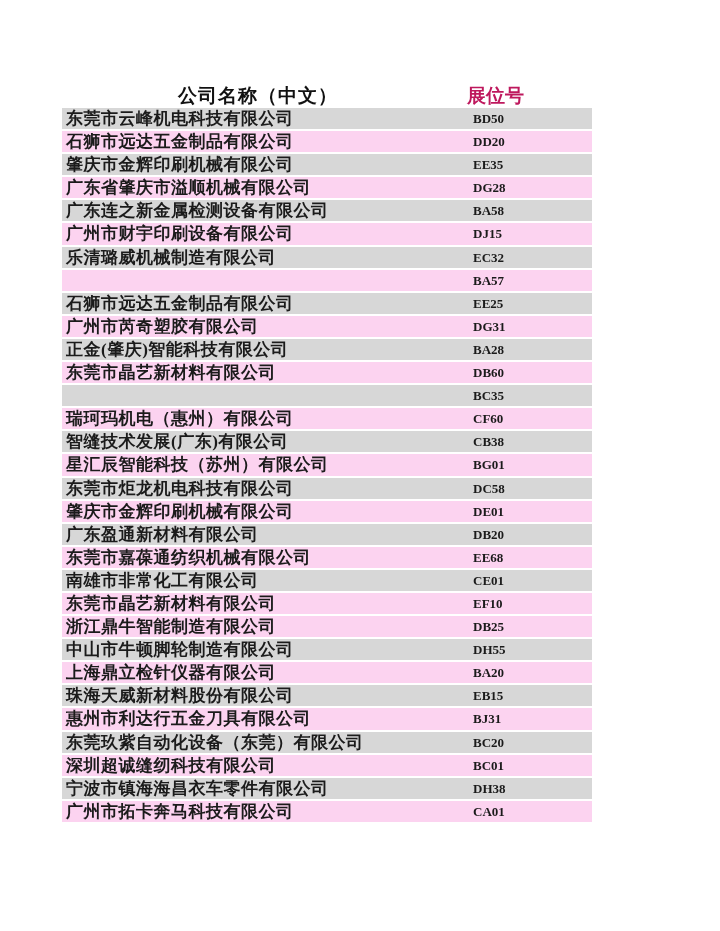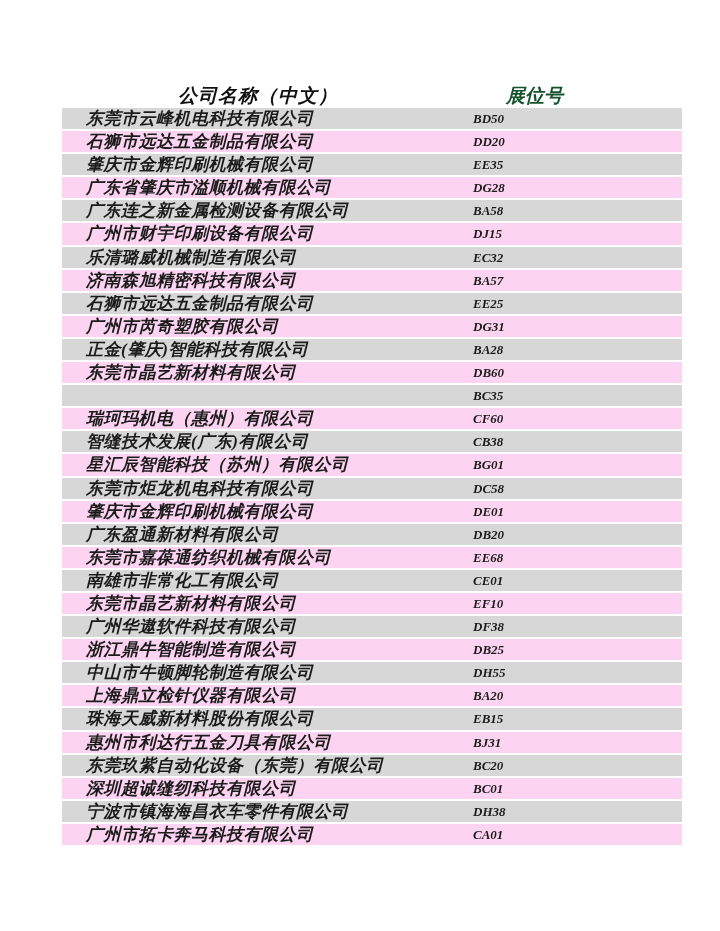--- a/index.html
+++ b/index.html
@@ -19,22 +19,21 @@
   .page {
     position: relative;
     width: 720px;
     height: 931px;
     background: #ffffff;
   }
   .table-wrap {
     position: absolute;
     left: 62px;
     top: 84px;
-    width: 620px;
-    font-style: italic;
+    width: 530px;
   }
   .table-header {
     position: relative;
     height: 23px;
     margin-bottom: 1px;
     background: #ffffff;
   }
   .th-company {
     position: absolute;
     left: 0;
@@ -43,25 +42,25 @@
     text-align: center;
     font-size: 19px;
     font-weight: bold;
     color: #111111;
     line-height: 23px;
     letter-spacing: 1px;
     white-space: nowrap;
   }
   .th-booth {
     position: absolute;
-    left: 444px;
+    left: 405px;
     top: 0;
     font-size: 19px;
     font-weight: bold;
-    color: #14532d;
+    color: #be185d;
     line-height: 23px;
     white-space: nowrap;
   }
   .table-body {
     position: relative;
   }
   .row {
     position: relative;
     height: 21.1px;
     margin-bottom: 2px;
@@ -71,21 +70,20 @@
   .cell-company {
     position: absolute;
     left: 4px;
     top: 0;
     font-size: 17px;
     font-weight: bold;
     color: var(--text-color);
     line-height: 21.1px;
     white-space: nowrap;
     letter-spacing: 0.5px;
-    margin-left: 20px;
   }
   .cell-booth {
     position: absolute;
     left: 411px;
     top: 0;
     font-size: 13px;
     font-weight: bold;
     color: var(--text-color);
     line-height: 21.1px;
     white-space: nowrap;
@@ -123,21 +121,20 @@
   </div>
         <div class="row pink">
     <div class="cell-company">广州市财宇印刷设备有限公司</div>
     <div class="cell-booth">DJ15</div>
   </div>
         <div class="row gray">
     <div class="cell-company">乐清璐威机械制造有限公司</div>
     <div class="cell-booth">EC32</div>
   </div>
         <div class="row pink">
-    <div class="cell-company">济南森旭精密科技有限公司</div>
     <div class="cell-booth">BA57</div>
   </div>
         <div class="row gray">
     <div class="cell-company">石狮市远达五金制品有限公司</div>
     <div class="cell-booth">EE25</div>
   </div>
         <div class="row pink">
     <div class="cell-company">广州市芮奇塑胶有限公司</div>
     <div class="cell-booth">DG31</div>
   </div>
@@ -180,24 +177,20 @@
     <div class="cell-company">东莞市嘉葆通纺织机械有限公司</div>
     <div class="cell-booth">EE68</div>
   </div>
         <div class="row gray">
     <div class="cell-company">南雄市非常化工有限公司</div>
     <div class="cell-booth">CE01</div>
   </div>
         <div class="row pink">
     <div class="cell-company">东莞市晶艺新材料有限公司</div>
     <div class="cell-booth">EF10</div>
-  </div>
-        <div class="row gray">
-    <div class="cell-company">广州华遨软件科技有限公司</div>
-    <div class="cell-booth">DF38</div>
   </div>
         <div class="row pink">
     <div class="cell-company">浙江鼎牛智能制造有限公司</div>
     <div class="cell-booth">DB25</div>
   </div>
         <div class="row gray">
     <div class="cell-company">中山市牛顿脚轮制造有限公司</div>
     <div class="cell-booth">DH55</div>
   </div>
         <div class="row pink">

